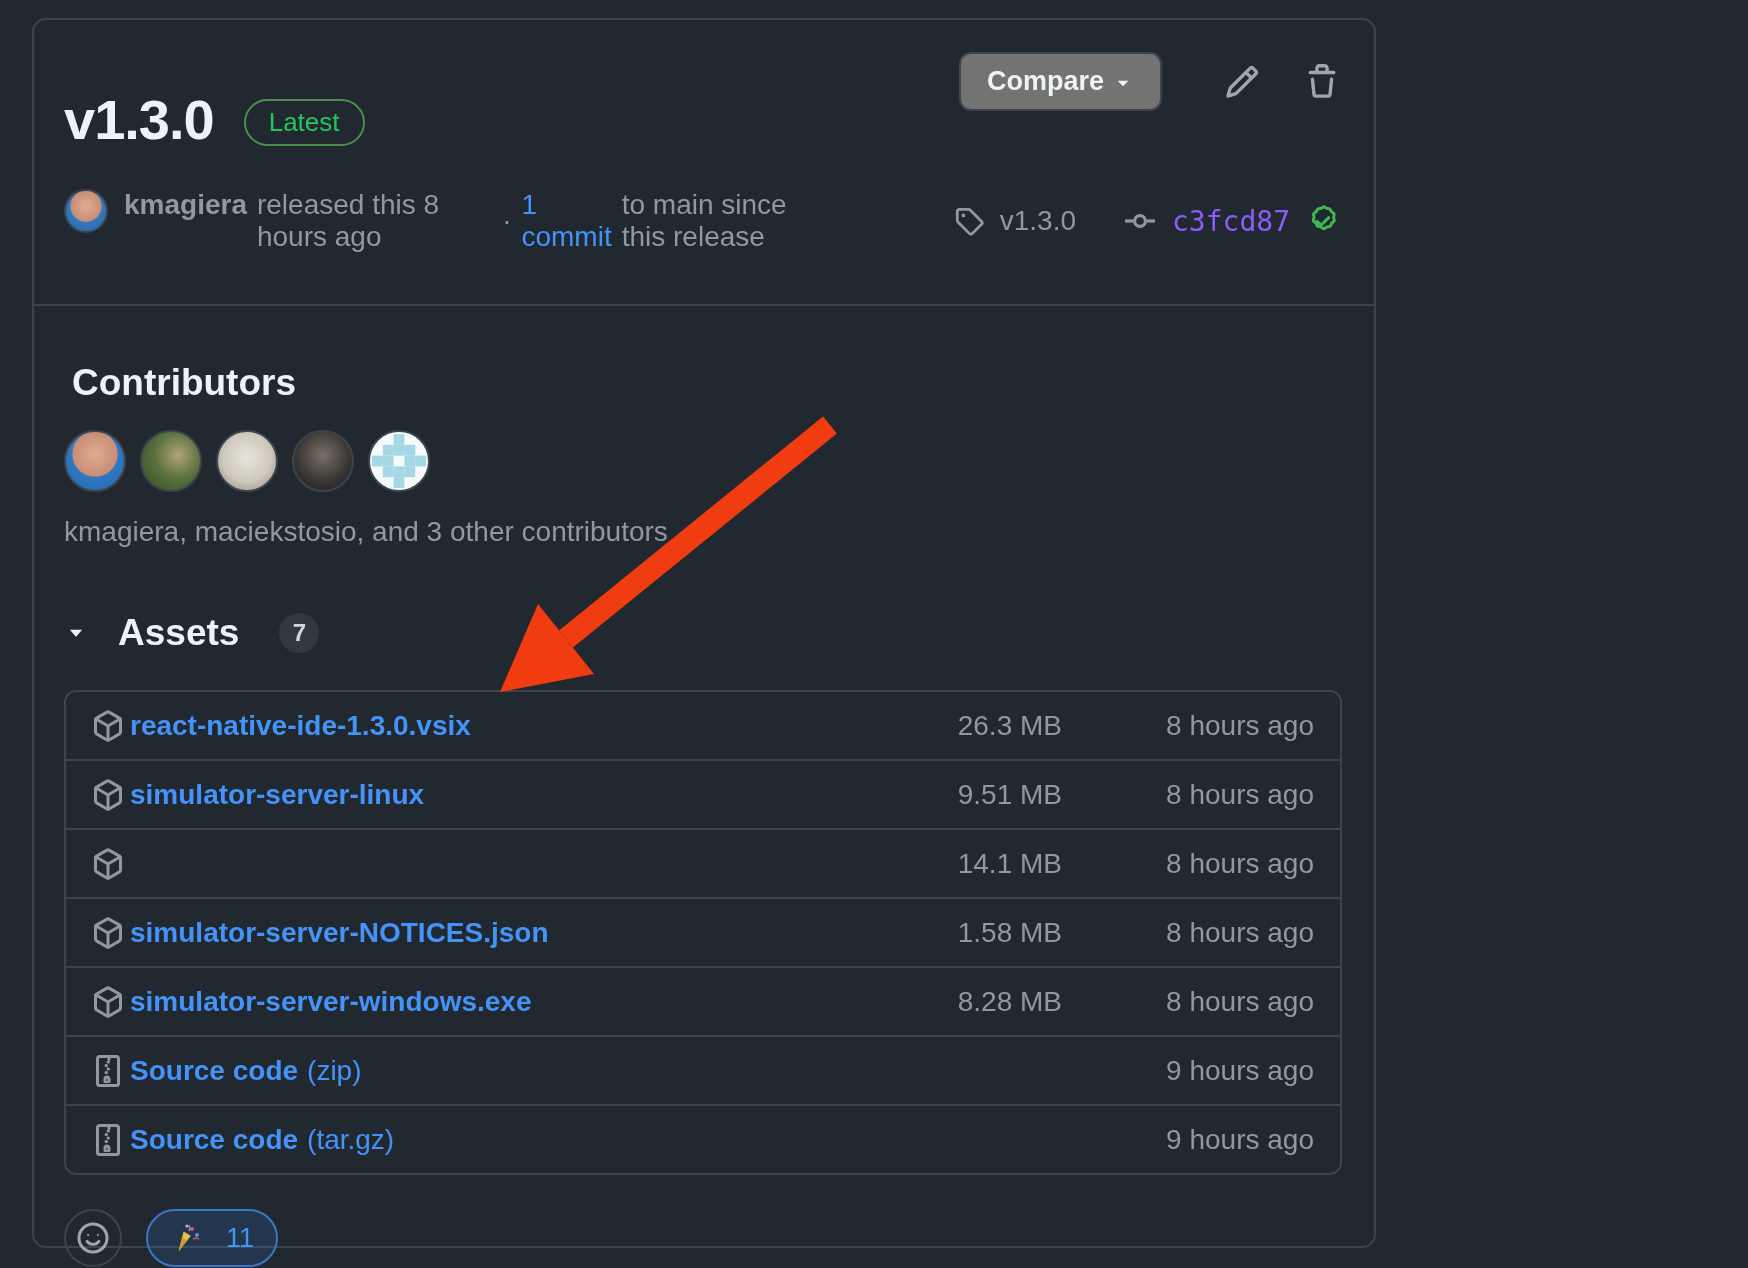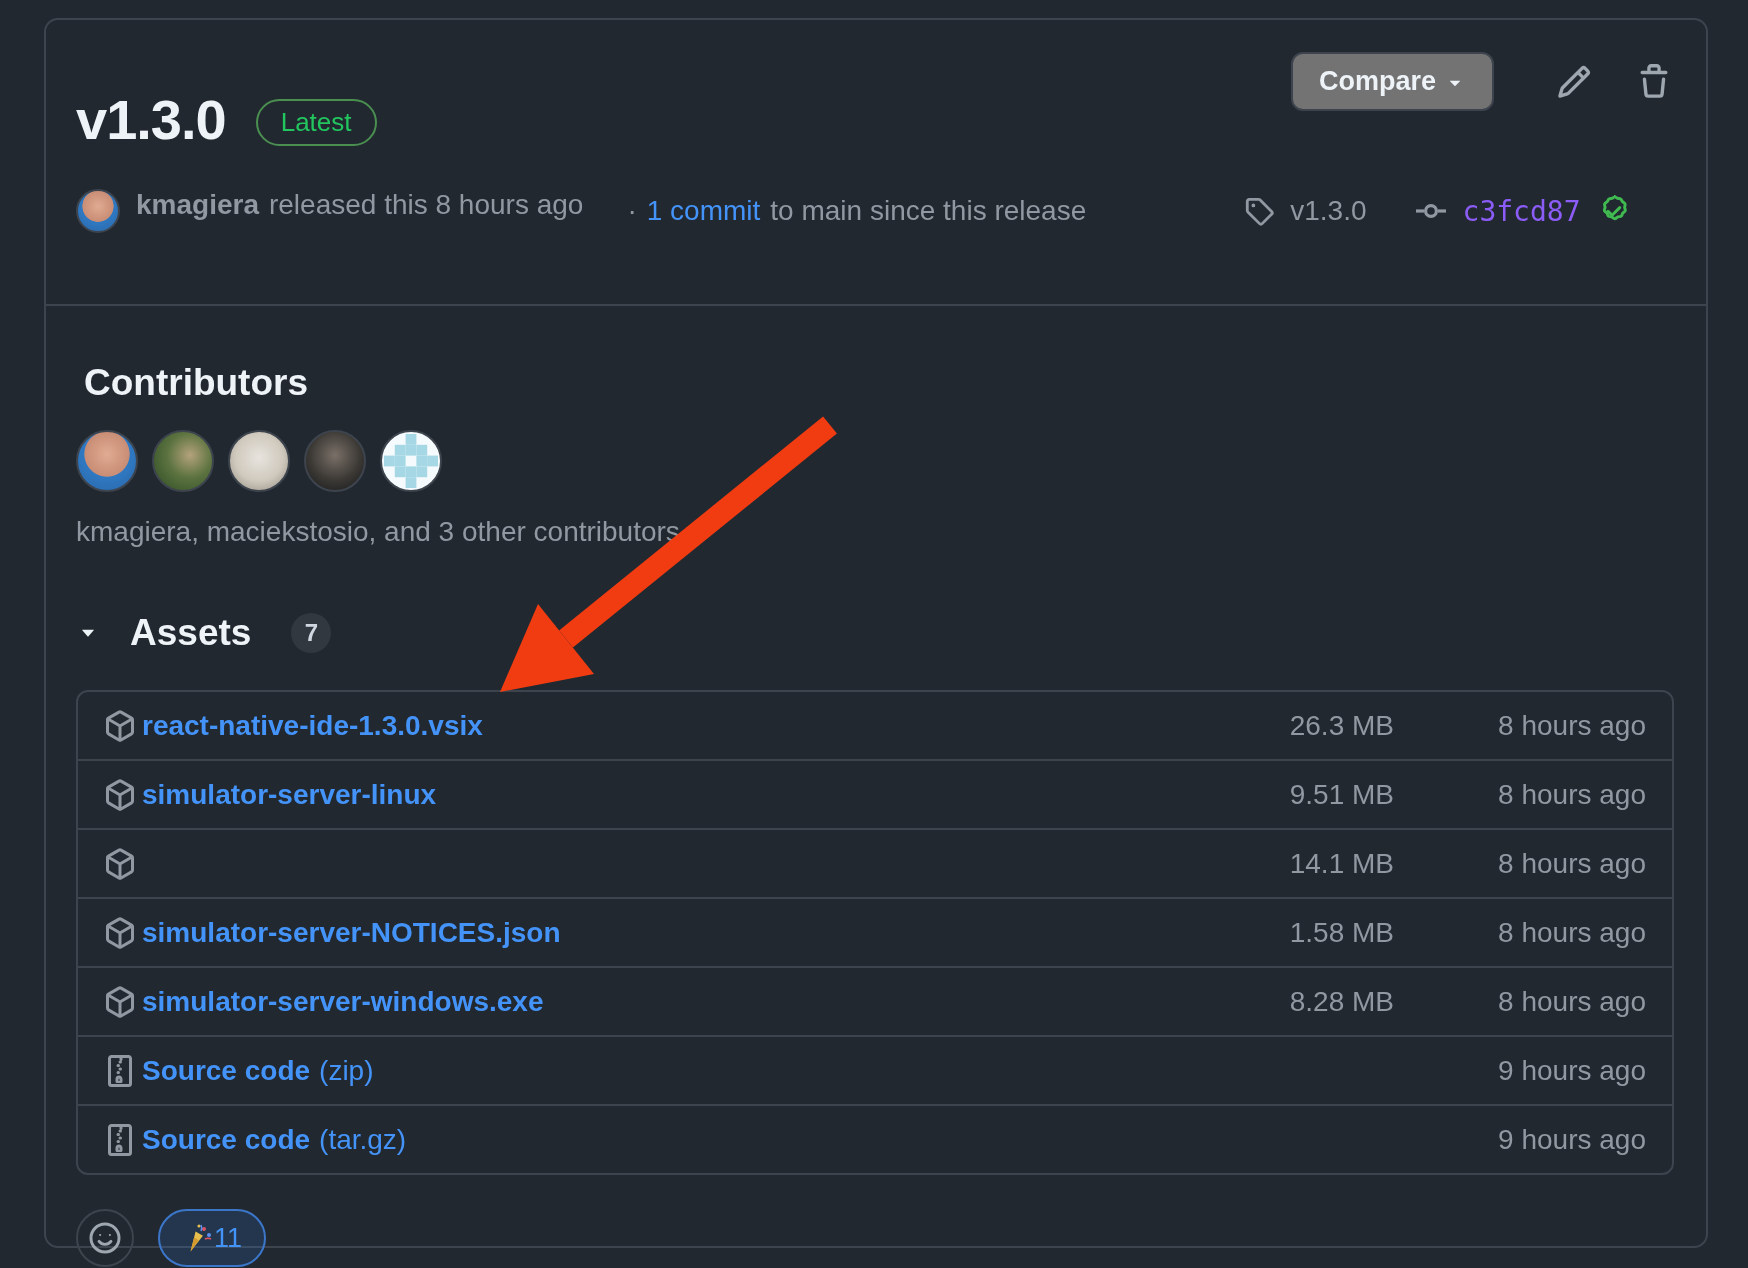--- a/index.html
+++ b/index.html
@@ -3,21 +3,21 @@
 <meta charset="utf-8">
 <style>
   html,body{margin:0;padding:0;}
   body{
     width:1748px;height:1268px;position:relative;overflow:hidden;
     background:#212830;
     font-family:"Liberation Sans","DejaVu Sans",sans-serif;
     -webkit-font-smoothing:antialiased;
   }
   .container{
-    position:absolute;left:44px;top:18px;width:1664px;height:1230px;
+    position:absolute;left:32px;top:18px;width:1344px;height:1230px;
     box-sizing:border-box;border:2px solid #3d444d;border-radius:14px;
     background:#212830;
   }
   
   .header{box-sizing:border-box;height:286px;border-bottom:2px solid #3d444d;padding:30px 34px 0 30px;position:relative;}
   .title-row{display:flex;align-items:center;}
   .release-title{font-size:56px;font-weight:bold;color:#eef3f8;letter-spacing:-1px;line-height:1.15;}
   .latest-badge{
     margin-left:30px;margin-top:6px;display:inline-flex;align-items:center;
     border:2px solid #4a8f50;border-radius:999px;color:#22c55e;
@@ -73,21 +73,21 @@
   .col-time{width:252px;text-align:right;font-size:28px;color:#9198a1;flex:none;}
   
   .reactions{display:flex;align-items:center;margin-top:34px;padding-left:30px;}
   .smiley-btn{
     width:58px;height:58px;border-radius:50%;border:2px solid #3d444d;background:transparent;
     display:flex;align-items:center;justify-content:center;cursor:pointer;padding:0;
   }
   .reaction-pill{
     margin-left:24px;height:58px;box-sizing:border-box;border-radius:999px;
     border:2px solid #3c76c9;background:rgba(56,139,253,0.14);
-    display:flex;align-items:center;padding:0 22px;gap:0;cursor:pointer;
+    display:flex;align-items:center;padding:0 22px;gap:24px;cursor:pointer;
   }
   .reaction-count{color:#4493f8;font-size:27px;font-weight:500;}
   .arrow-overlay{position:absolute;left:0;top:0;pointer-events:none;z-index:10;}
   svg{display:block;}
 </style>
 </head>
 <body>
 
 <div class="container">
 

